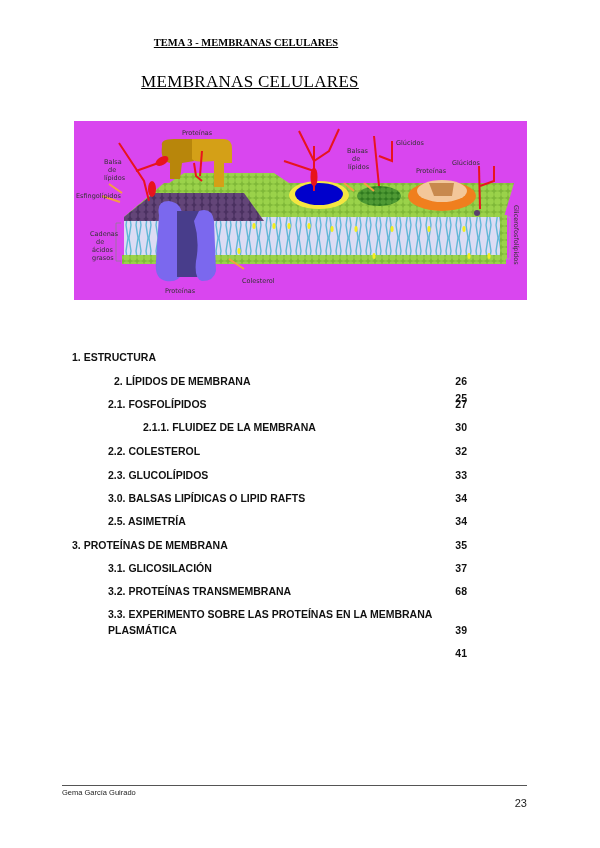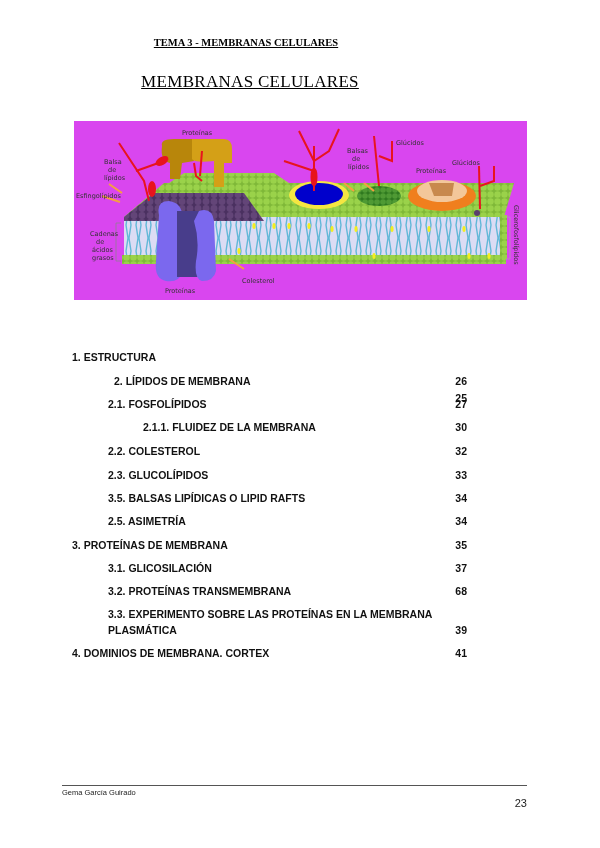--- a/index.html
+++ b/index.html
@@ -195,40 +195,39 @@
 
     <div class="toc-row" style="left:143px; top:421px;">2.1.1. FLUIDEZ DE LA MEMBRANA</div>
     <div class="toc-num" style="top:421px;">30</div>
 
     <div class="toc-row" style="left:108px; top:445px;">2.2. COLESTEROL</div>
     <div class="toc-num" style="top:445px;">32</div>
 
     <div class="toc-row" style="left:108px; top:469px;">2.3. GLUCOLÍPIDOS</div>
     <div class="toc-num" style="top:469px;">33</div>
 
-    <div class="toc-row" style="left:108px; top:492px;">3.5. BALSAS LIPÍDICAS O LIPID RAFTS</div>
+    <div class="toc-row" style="left:108px; top:492px;">3.0. BALSAS LIPÍDICAS O LIPID RAFTS</div>
     <div class="toc-num" style="top:492px;">34</div>
 
     <div class="toc-row" style="left:108px; top:515px;">2.5. ASIMETRÍA</div>
     <div class="toc-num" style="top:515px;">34</div>
 
     <div class="toc-row" style="left:72px; top:539px;">3. PROTEÍNAS DE MEMBRANA</div>
     <div class="toc-num" style="top:539px;">35</div>
 
     <div class="toc-row" style="left:108px; top:562px;">3.1. GLICOSILACIÓN</div>
     <div class="toc-num" style="top:562px;">37</div>
 
     <div class="toc-row" style="left:108px; top:585px;">3.2. PROTEÍNAS TRANSMEMBRANA</div>
     <div class="toc-num" style="top:585px;">68</div>
 
     <div class="toc-row" style="left:108px; top:608px;">3.3. EXPERIMENTO SOBRE LAS PROTEÍNAS EN LA MEMBRANA</div>
     <div class="toc-row" style="left:108px; top:624px;">PLASMÁTICA</div>
     <div class="toc-num" style="top:624px;">39</div>
 
-    <div class="toc-row" style="left:72px; top:647px;">4. DOMINIOS DE MEMBRANA. CORTEX</div>
     <div class="toc-num" style="top:647px;">41</div>
   </div>
 
   <div class="footer-line"></div>
   <div class="footer-author">Gema García Guirado</div>
   <div class="footer-page">23</div>
 
 </div>
 
 </body></html>

